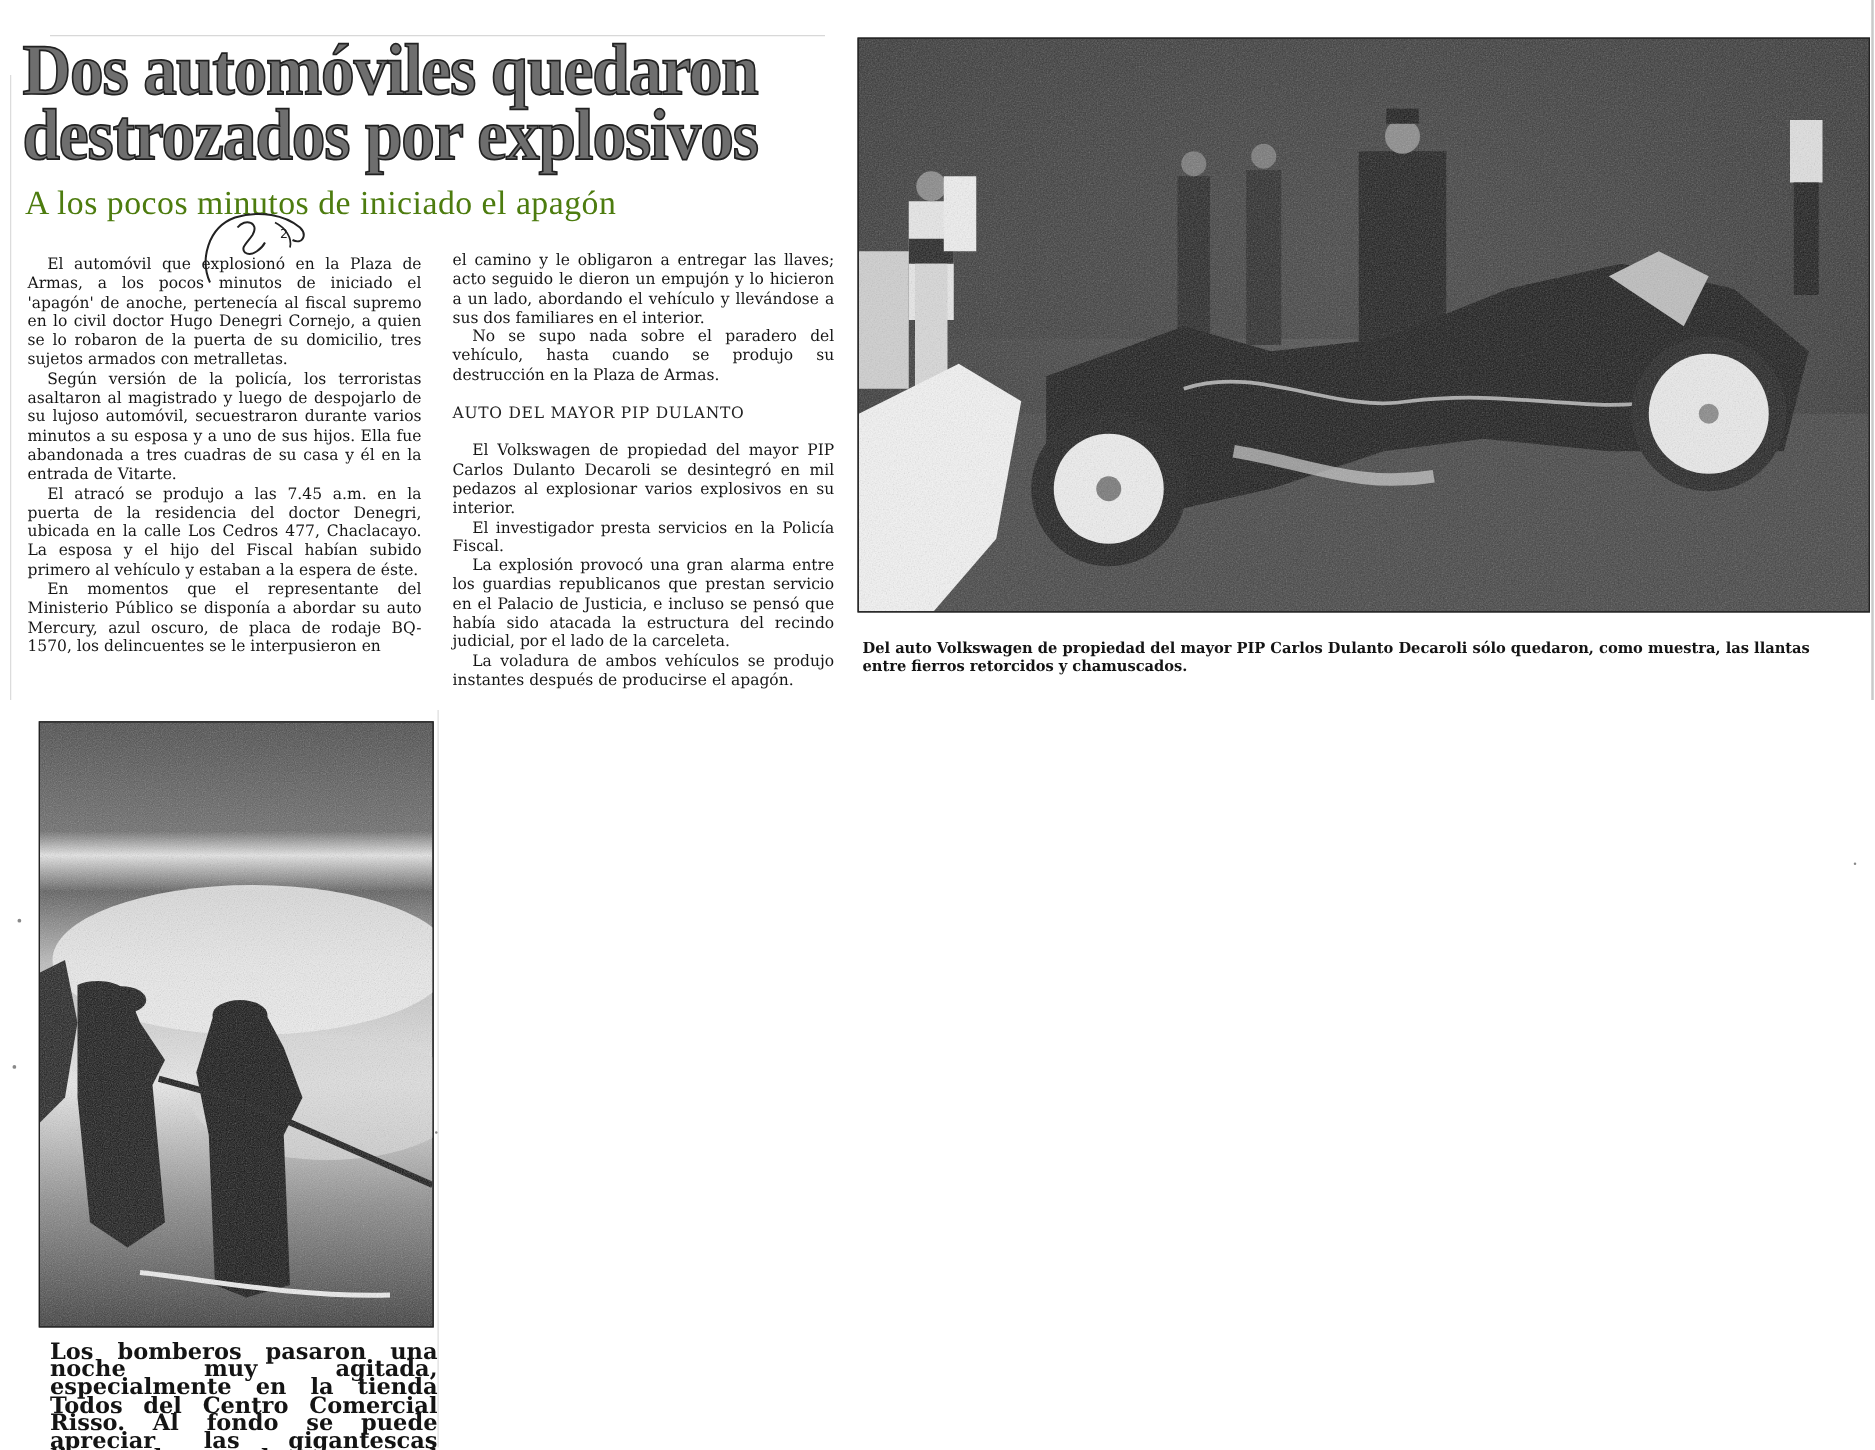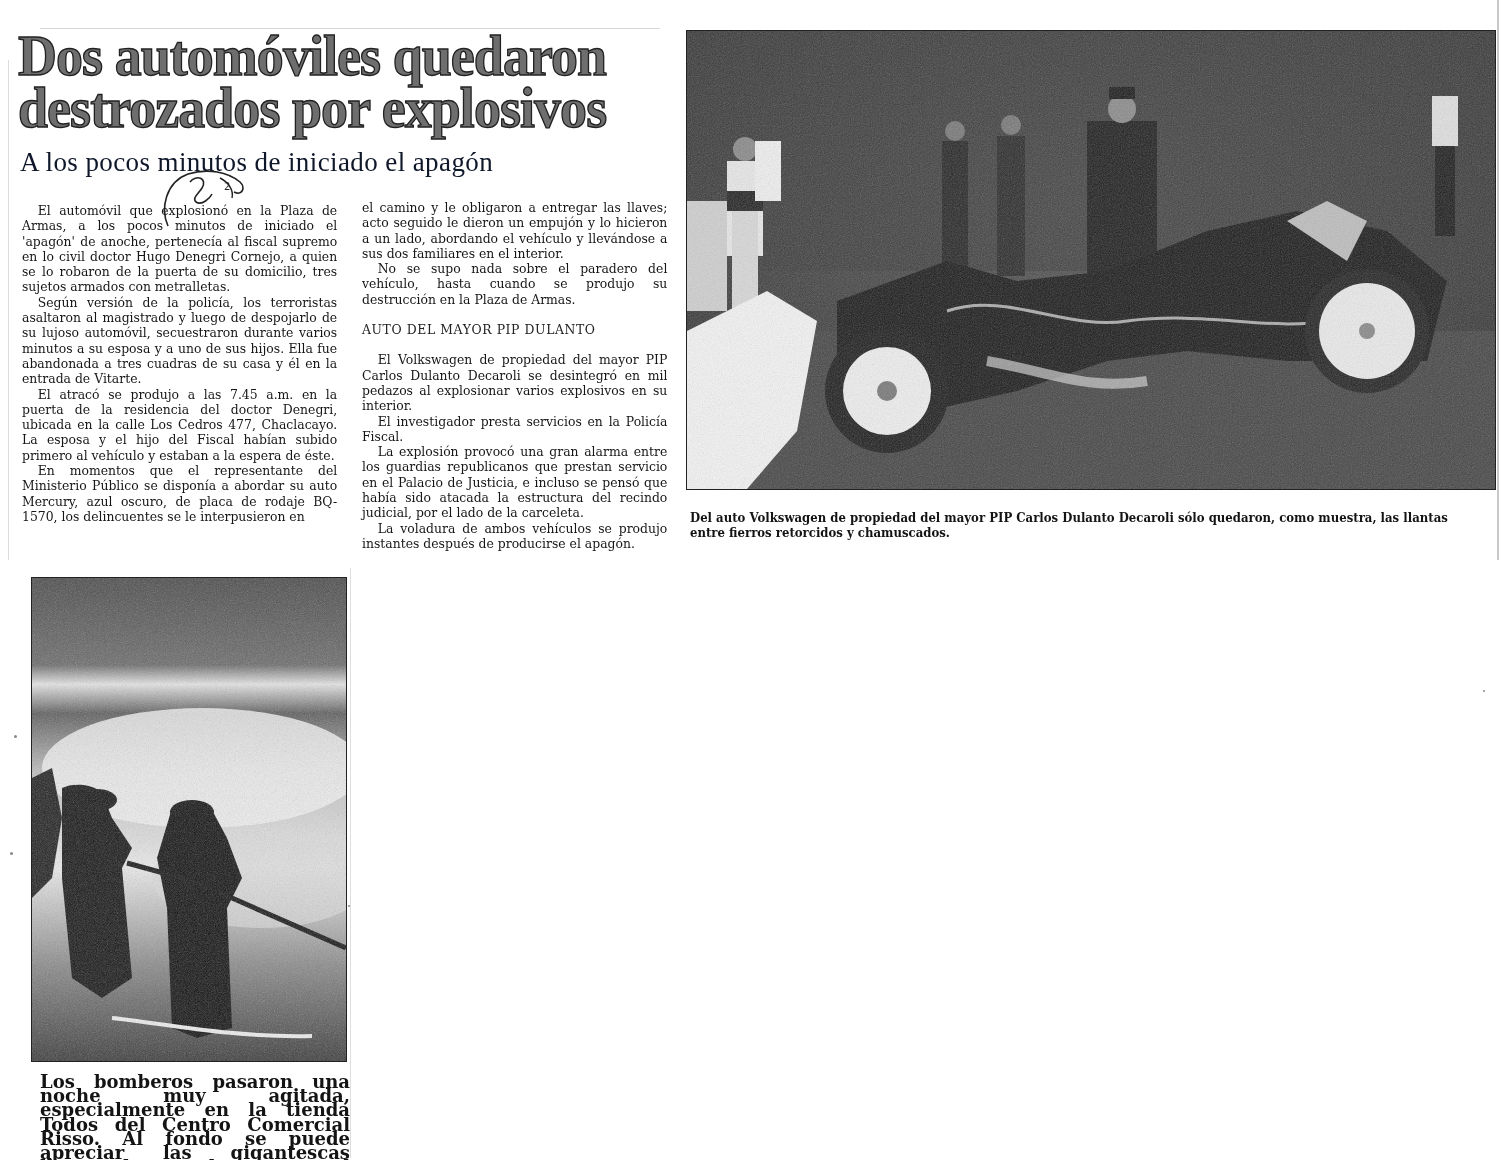--- a/index.html
+++ b/index.html
@@ -37,21 +37,21 @@
     }
     .subhead {
       position: absolute;
       left: 20px;
       top: 146px;
       margin: 0;
       font-family: "Liberation Serif", "DejaVu Serif", serif;
       font-size: 27px;
       line-height: 32px;
       font-weight: normal;
-      color: #0f172a;
+      color: #4d7c0f;
       white-space: nowrap;
       letter-spacing: 0.4px;
     }
     .hand-mark {
       position: absolute;
       left: 158px;
       top: 168px;
       width: 90px;
       height: 62px;
     }

